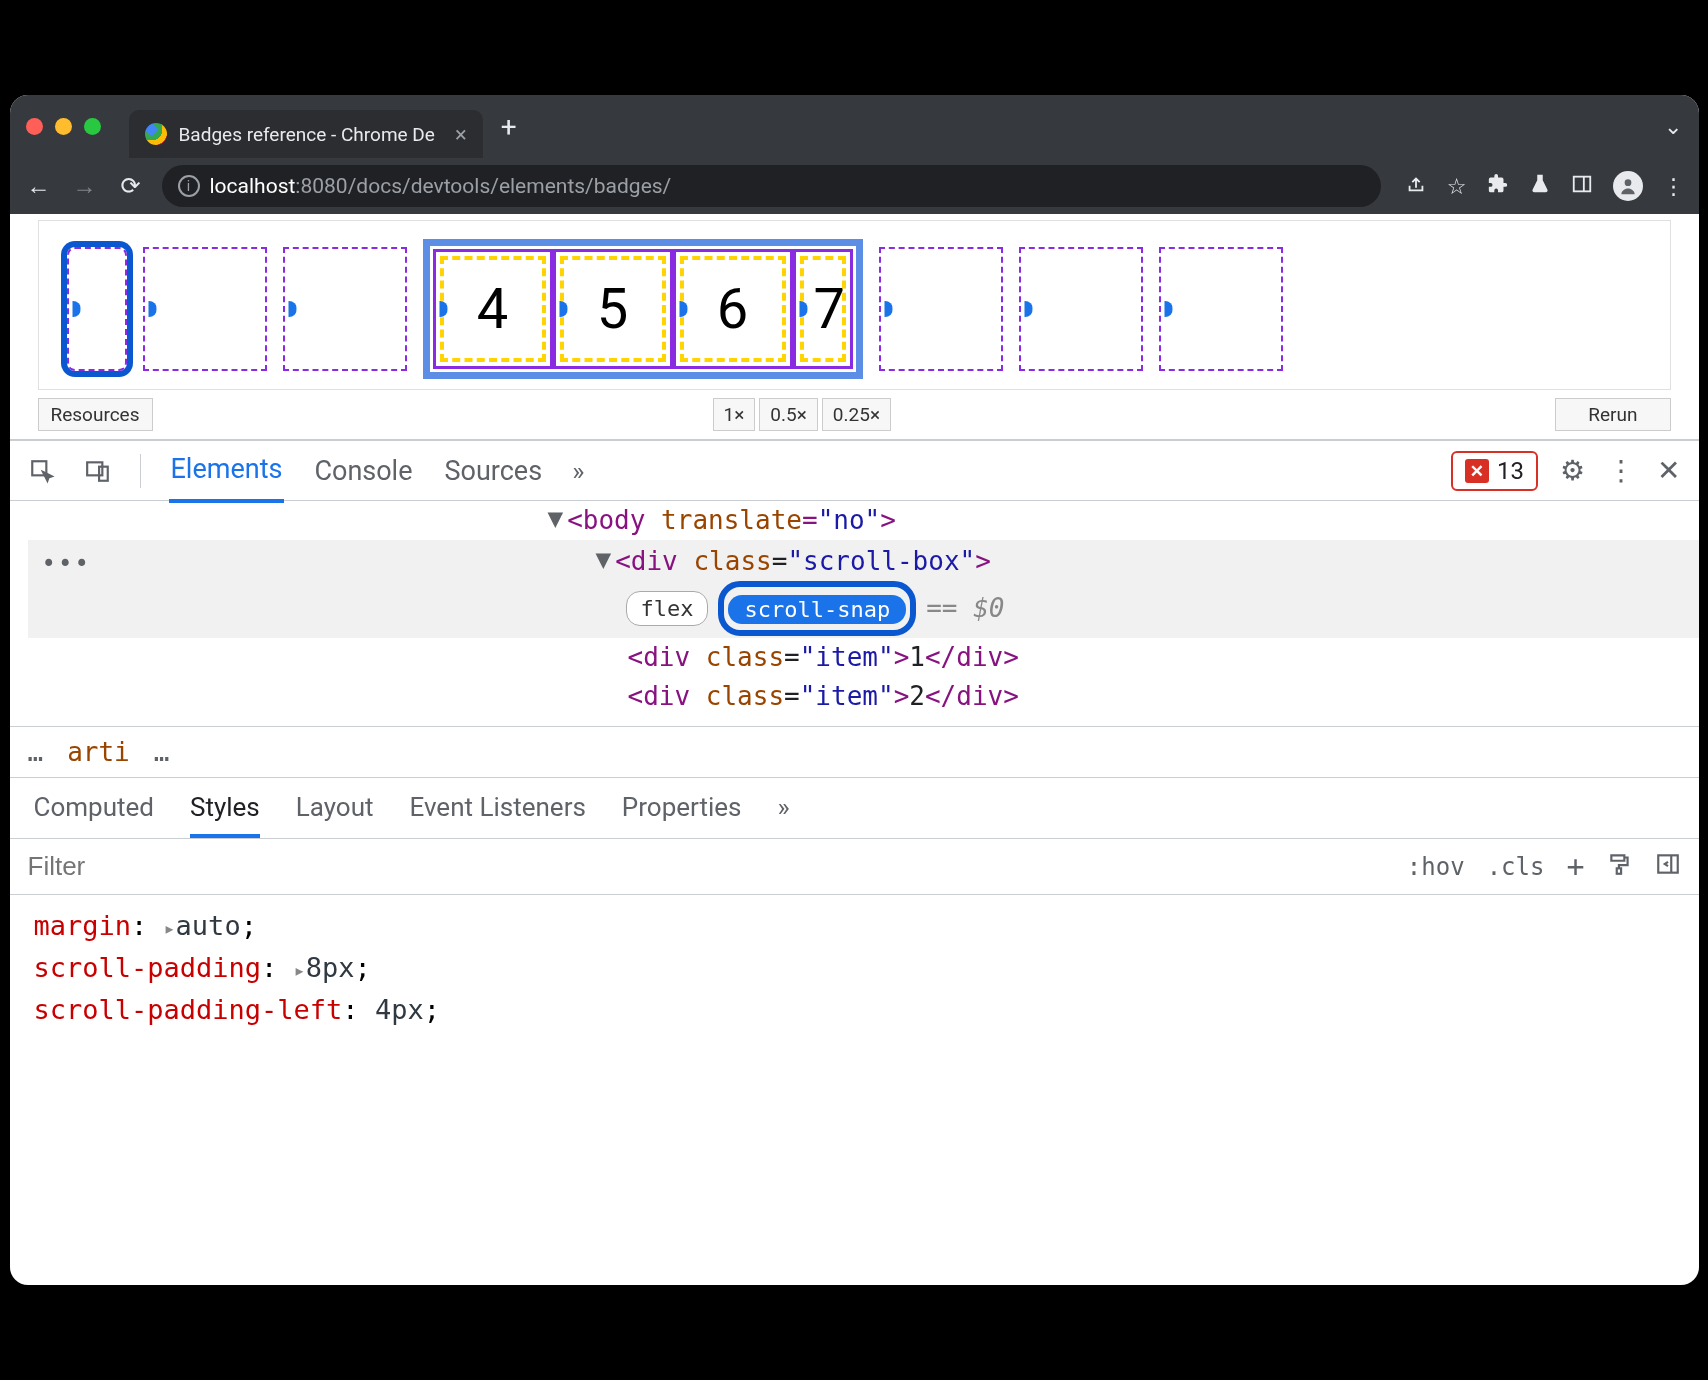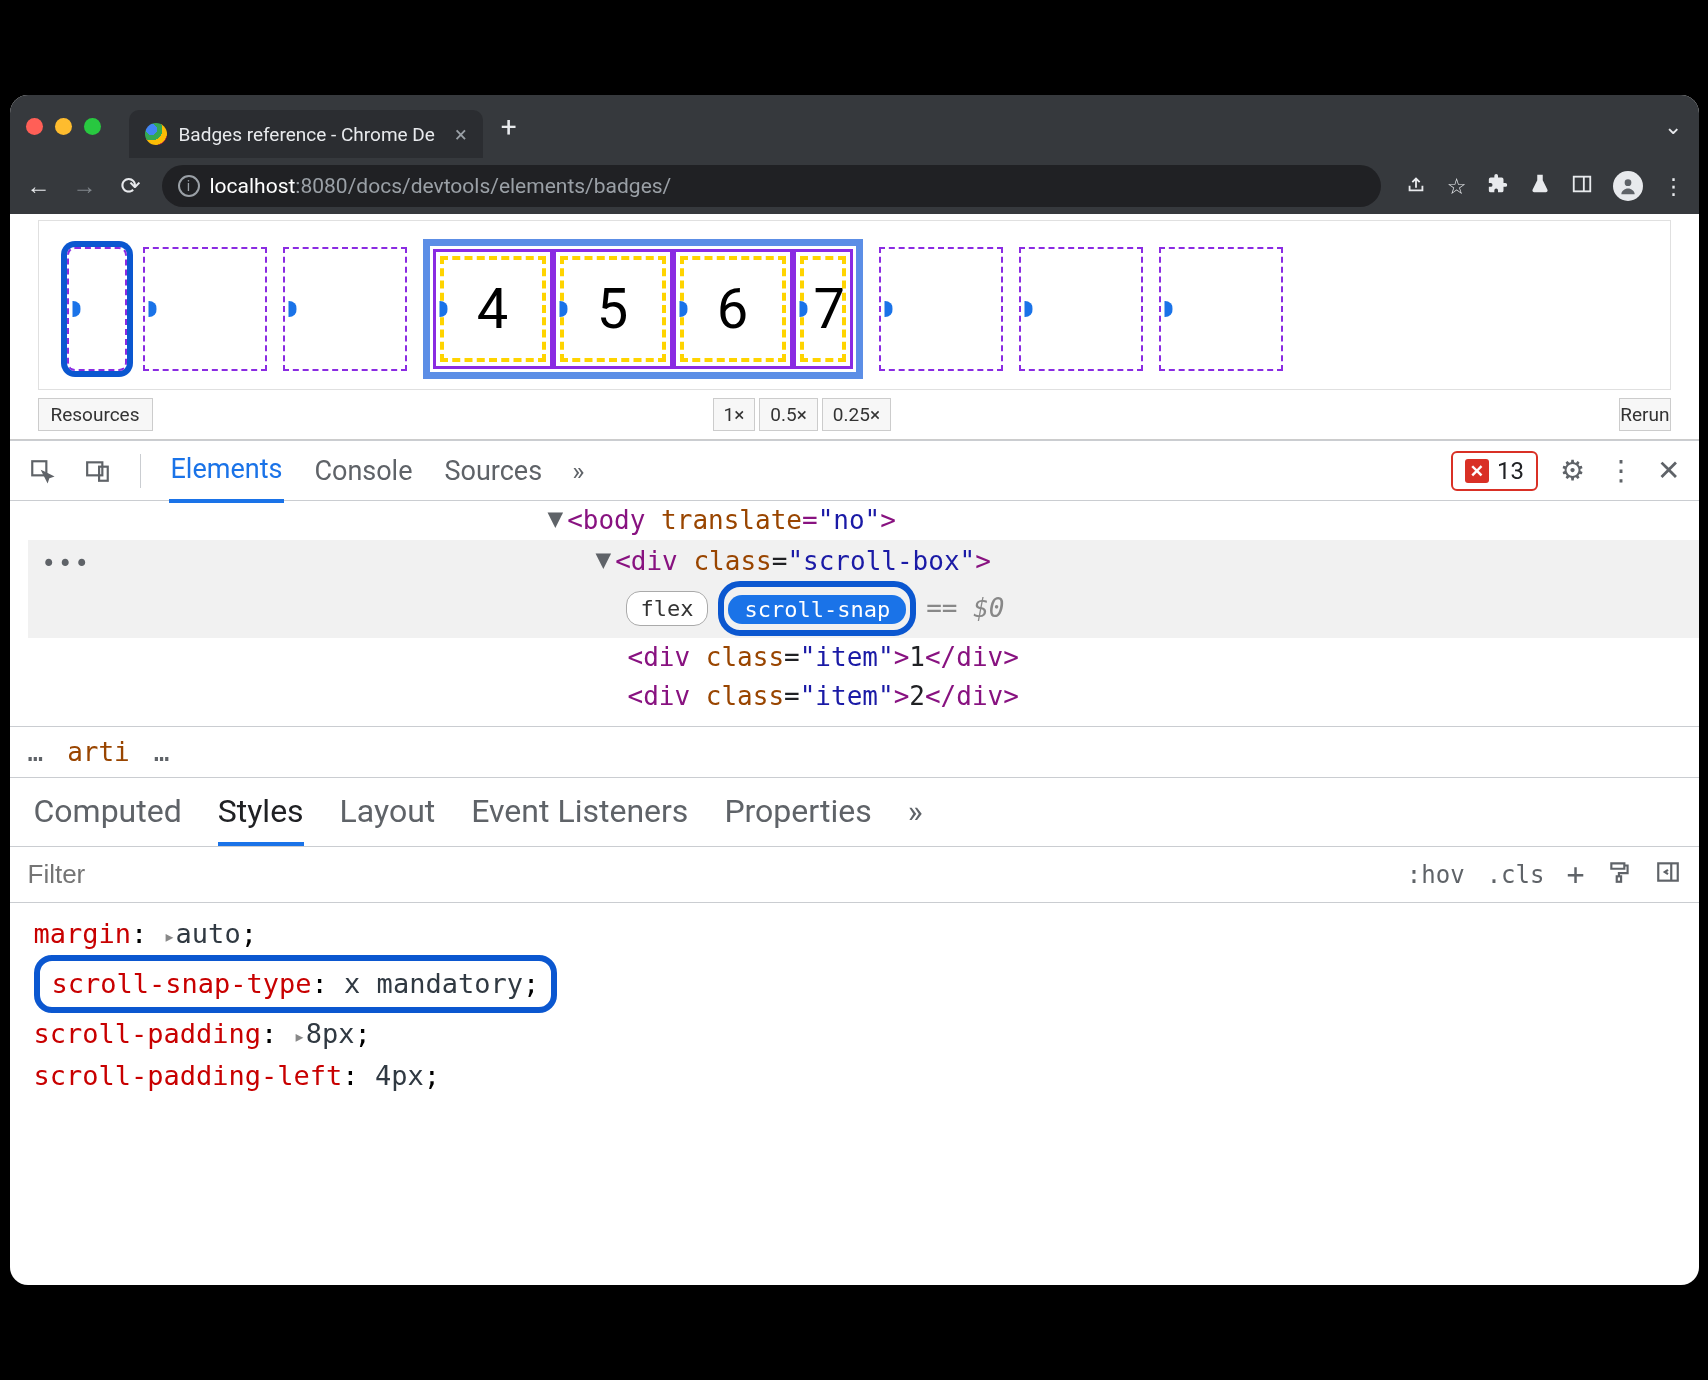--- a/index.html
+++ b/index.html
@@ -38,21 +38,21 @@
 .item-box.first-hl { box-shadow: 0 0 0 6px #0b57d0; border-radius: 8px; width: 60px; }
 .center-group { border: 7px solid #5c8ee6; padding: 3px; display: flex; gap: 0; }
 .center-group .item-box { border: 3px solid #8a2be2; background: #fff; width: 120px; height: 120px; position: relative; margin: 0; }
 .center-group .item-box::before { content: ""; position: absolute; inset: 4px; border: 4px dashed #ffd400; }
 .item-box.clip7 { width: 60px; overflow: hidden; justify-content: flex-start; padding-left: 18px; }
 .scroll-label { text-align: center; font-size: 24px; margin-top: 6px; }
 
 .demo-footer { display: flex; align-items: center; padding: 8px 28px; font-size: 19px; color: #333; border-bottom: 1px solid #ccc; }
 .demo-footer .zooms { margin-left: auto; display: flex; gap: 4px; }
 .demo-footer .zoom { border: 1px solid #ccc; padding: 4px 10px; background: #f7f7f7; cursor: pointer; }
-.demo-footer .rerun { margin-left: auto; border: 1px solid #ccc; padding: 4px 0; background: #f7f7f7; }
+.demo-footer .rerun { margin-left: auto; border: 1px solid #ccc; padding: 4px 32px; background: #f7f7f7; }
 
 
 .devtools { border-top: 1px solid #cacdd1; }
 .dt-tabs { display: flex; align-items: center; height: 60px; border-bottom: 1px solid #cacdd1; padding: 0 18px; gap: 28px; }
 .dt-ico { width: 28px; height: 28px; color: #5f6368; display: inline-flex; align-items: center; justify-content: center; }
 .dt-sep { width: 1px; height: 34px; background: #cacdd1; }
 .dt-tab { font-size: 27px; color: #5f6368; cursor: pointer; padding: 14px 2px; }
 .dt-tab.active { color: #1a73e8; border-bottom: 4px solid #1a73e8; }
 .dt-more { color: #5f6368; font-size: 26px; }
 .dt-right { margin-left: auto; display: flex; align-items: center; gap: 22px; }
@@ -68,21 +68,21 @@
 .badge-snap-wrap { display: inline-block; border: 6px solid #0b57d0; border-radius: 22px; padding: 2px 4px; }
 .badge-snap { background: #1a73e8; color: #fff; border-radius: 14px; padding: 2px 16px; font-size: 22px; font-family: Menlo, monospace; }
 .dom-eq { color: #888; font-style: italic; font-family: Menlo, monospace; }
 .overflow-row { background: #f1f1f1; padding: 2px 0 2px 8px; position: relative; }
 .overflow-dots { position: absolute; left: 14px; top: 6px; color: #5f6368; font-size: 24px; letter-spacing: 2px; }
 
 .breadcrumb { border-top: 1px solid #cacdd1; border-bottom: 1px solid #cacdd1; padding: 10px 18px; font-size: 26px; font-family: Menlo, monospace; color: #881280; display: flex; gap: 24px; white-space: nowrap; overflow: hidden; }
 .breadcrumb .orange { color: #994500; }
 .breadcrumb .dots { color: #5f6368; }
 
-.styles-tabs { display: flex; gap: 36px; padding: 14px 24px 0; border-bottom: 1px solid #cacdd1; font-size: 32px; color: #5f6368; }
+.styles-tabs { display: flex; gap: 36px; padding: 14px 24px 0; border-bottom: 1px solid #cacdd1; font-size: 26px; color: #5f6368; }
 .styles-tabs .st-tab { padding-bottom: 12px; cursor: pointer; }
 .styles-tabs .st-tab.active { color: #202124; border-bottom: 4px solid #1a73e8; }
 
 .filter-row { display: flex; align-items: center; border-bottom: 1px solid #cacdd1; padding: 10px 18px; font-size: 26px; color: #80868b; gap: 20px; }
 .filter-row input { border: none; font-size: 26px; flex: 1; outline: none; color: #80868b; }
 .filter-actions { margin-left: auto; display: flex; gap: 22px; align-items: center; font-family: Menlo, monospace; color: #5f6368; font-size: 24px; }
 .filter-actions span { cursor: pointer; }
 
 .css-panel { font-family: Menlo, monospace; font-size: 27px; padding: 10px 24px; line-height: 1.55; }
 .css-panel .prop { color: #c80000; } .css-panel .cval { color: #303942; }
@@ -266,18 +266,17 @@
             </svg></span>
         <span><svg width="26" height="26" viewBox="0 0 24 24" fill="none" stroke="#5f6368" stroke-width="2">
               <rect x="3" y="4" width="18" height="16"></rect>
               <path d="M15 4v16M12 10l-3 2 3 2"></path>
             </svg></span>
       </div>
     </div>
 
     <div class="css-panel">
       <div><span class="prop">margin</span>: <span class="arrow-icon">▸</span><span class="cval">auto</span>;</div>
-      <div><span class="hl-blue"><span class="prop">scroll-snap-type</span>: <span class="cval">x mandatory</span>;</span></div>
       <div><span class="prop">scroll-padding</span>: <span class="arrow-icon">▸</span><span class="cval">8px</span>;</div>
       <div><span class="prop">scroll-padding-left</span>: <span class="cval">4px</span>;</div>
     </div>
   </div>
 </div>
 
 </body></html>

